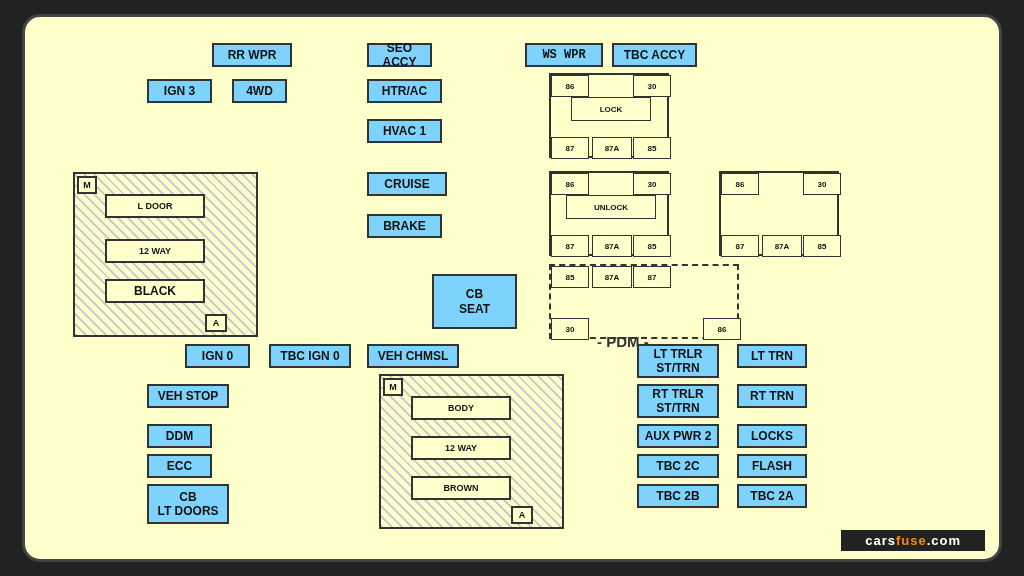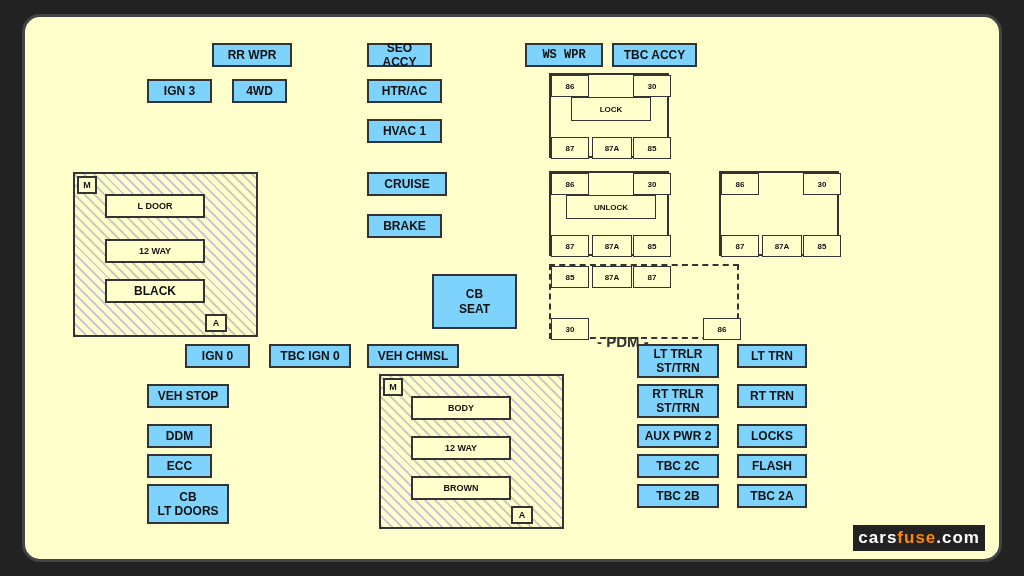--- a/index.html
+++ b/index.html
@@ -57,23 +57,23 @@
       font-size: 8px;
       font-weight: bold;
       color: #111;
     }
     .watermark {
       position: absolute;
       bottom: 8px;
       right: 14px;
       background: #222;
       color: #fff;
-      font-size: 17px;
+      font-size: 13px;
       font-weight: bold;
-      padding: 3px 5px;
+      padding: 3px 24px;
       letter-spacing: 1px;
       font-family: Arial, sans-serif;
       margin-left: 48px;
     }
     .watermark span { color: #f80; }
     .pdm-label {
       position: absolute;
       font-size: 9px;
       font-weight: bold;
       color: #333;

